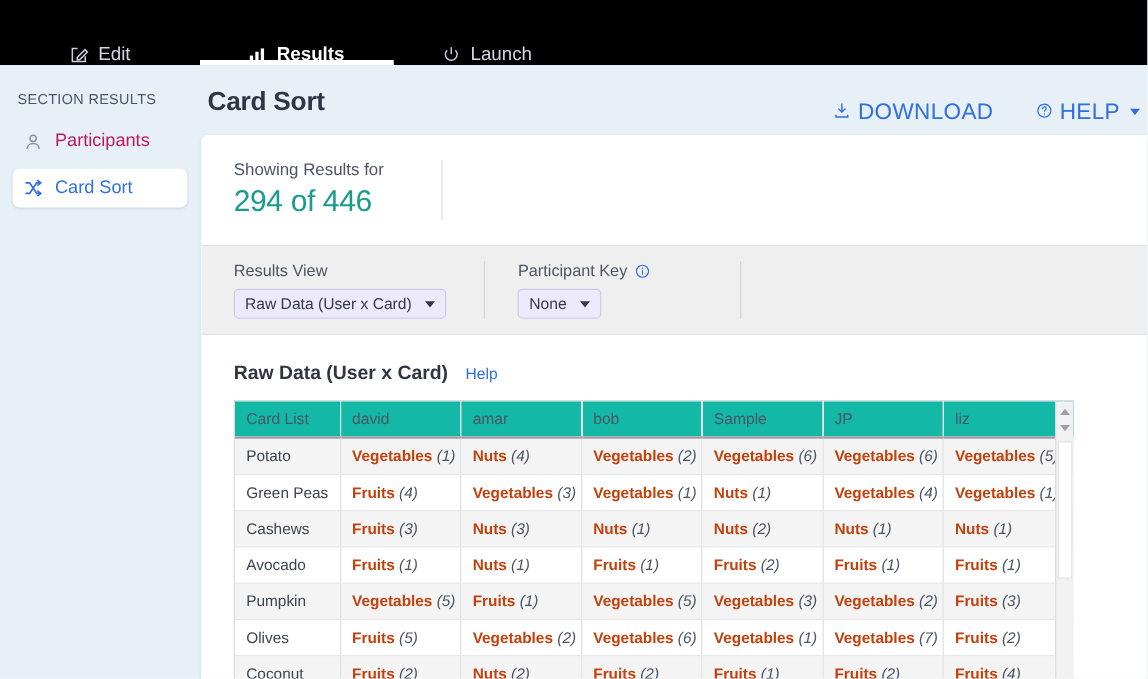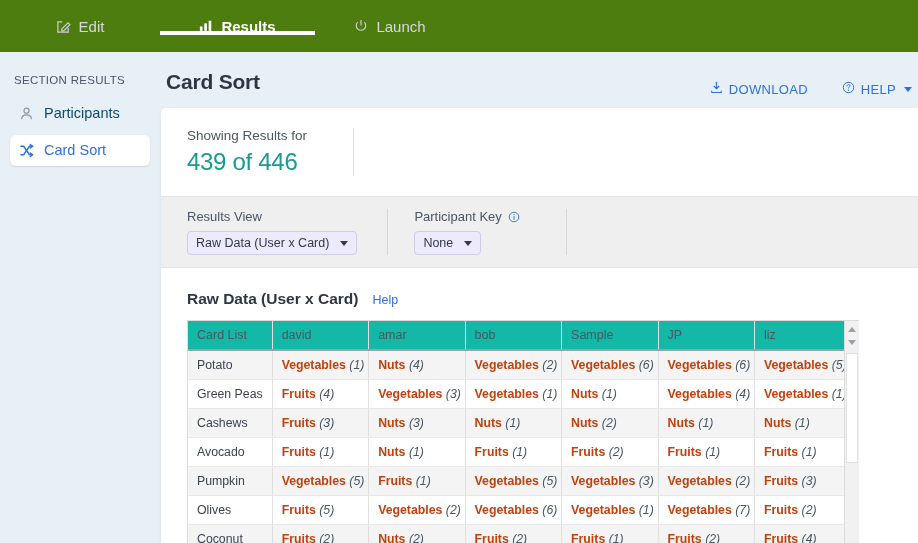--- a/index.html
+++ b/index.html
@@ -7,21 +7,21 @@
   body {
     width:918px; height:543px;
     font-family:"Liberation Sans", sans-serif;
     background:#e6f0f6;
     overflow:hidden;
     color:#3c4858;
   }
 
   
   .topnav{
-    height:52px; background:#4d7c0f; display:flex; align-items:center;
+    height:52px; background:#000000; display:flex; align-items:flex-end;
     position:relative;
   }
   .nav-tab{
     display:flex; align-items:center; justify-content:center; gap:8px;
     color:#d8d6e2; font-size:15px; cursor:pointer; position:relative;
     padding:0 18px;
   }
   .nav-tab.tab-edit{ width:160px; }
   .nav-tab.tab-launch{ width:150px; }
   .nav-tab.tab-results{ width:155px; }
@@ -38,37 +38,37 @@
 
   
   .sidebar{ width:160px; flex:0 0 160px; padding:22px 0 0 0; }
   .side-heading{
     font-size:11.5px; font-weight:normal; letter-spacing:.3px;
     color:#4a5568; padding:0 0 12px 14px;
   }
   .side-item{
     display:flex; align-items:center; gap:9px;
     margin:0 10px 6px 10px; padding:8px 8px; border-radius:6px;
-    font-size:14.5px; color:#0c4a6e; cursor:pointer;
+    font-size:14.5px; color:#be185d; cursor:pointer;
   }
   .side-item .lbl{ line-height:1; }
   .side-item.selected{
     background:#ffffff; color:#2f6fe0; font-weight:normal;
     box-shadow:0 1px 2px rgba(0,0,0,.10);
   }
   .side-ico{ width:17px; display:inline-flex; justify-content:center; }
 
   
   .main{ flex:1; min-width:0; padding:18px 0 0 0; position:relative; }
   .page-title{
     font-size:21px; font-weight:bold; color:#2f3542; margin:0 0 14px 6px;
     letter-spacing:-.2px;
   }
   .title-row{ display:flex; align-items:center; justify-content:space-between; padding-right:6px;}
-  .head-actions{ display:flex; align-items:center; gap:34px; font-size:13px; }
+  .head-actions{ display:flex; align-items:center; gap:34px; font-size:18px; }
   .head-act{
     display:flex; align-items:center; gap:6px; color:#2f6fe0; cursor:pointer;
     letter-spacing:.3px;
   }
   .caret{
     width:0;height:0;border-left:4px solid transparent;border-right:4px solid transparent;
     border-top:5px solid currentColor; display:inline-block; margin-left:2px;
   }
 
   
@@ -81,21 +81,21 @@
   .summary-block{ padding-right:46px; border-right:1px solid #d9dde2; }
   .summary-label{ font-size:13.5px; color:#4b5563; margin-bottom:5px; }
   .summary-value{ font-size:24px; color:#199b8e; letter-spacing:-.3px; }
 
   .filterbar{
     background:#efeff0; border-top:1px solid #e2e2e4; border-bottom:1px solid #e2e2e4;
     padding:12px 0 12px 26px; display:flex; align-items:flex-end;
   }
   .filter-group{ padding-right:30px; }
   .filter-group.sep{ border-right:1px solid #d6d6d8; }
-  .filter-group.pk{ padding-left:26px; padding-right:46px;}
+  .filter-group.pk{ padding-left:26px; padding-right:72px;}
   .filter-label{ font-size:13px; color:#4b5563; margin-bottom:7px; display:flex; align-items:center; gap:6px;}
   .select{
     display:inline-flex; align-items:center; gap:9px;
     background:#eceafb; border:1px solid #cfcde6; border-radius:4px;
     padding:4px 8px; font-size:12.5px; color:#33384a; cursor:pointer;
   }
   .info-ico{ display:inline-flex; }
 
   
   .tbl-section{ padding:22px 0 0 26px; }
@@ -222,21 +222,21 @@
           <span class="caret"></span>
         </div>
       </div>
     </div>
 
     <div class="card">
 
       <div class="summary">
         <div class="summary-block">
           <div class="summary-label">Showing Results for</div>
-          <div class="summary-value">439 of 446</div>
+          <div class="summary-value">294 of 446</div>
         </div>
       </div>
 
       <div class="filterbar">
         <div class="filter-group sep">
           <div class="filter-label">Results View</div>
           <div class="select">
             <span>Raw Data (User x Card)</span>
             <span class="caret"></span>
           </div>

